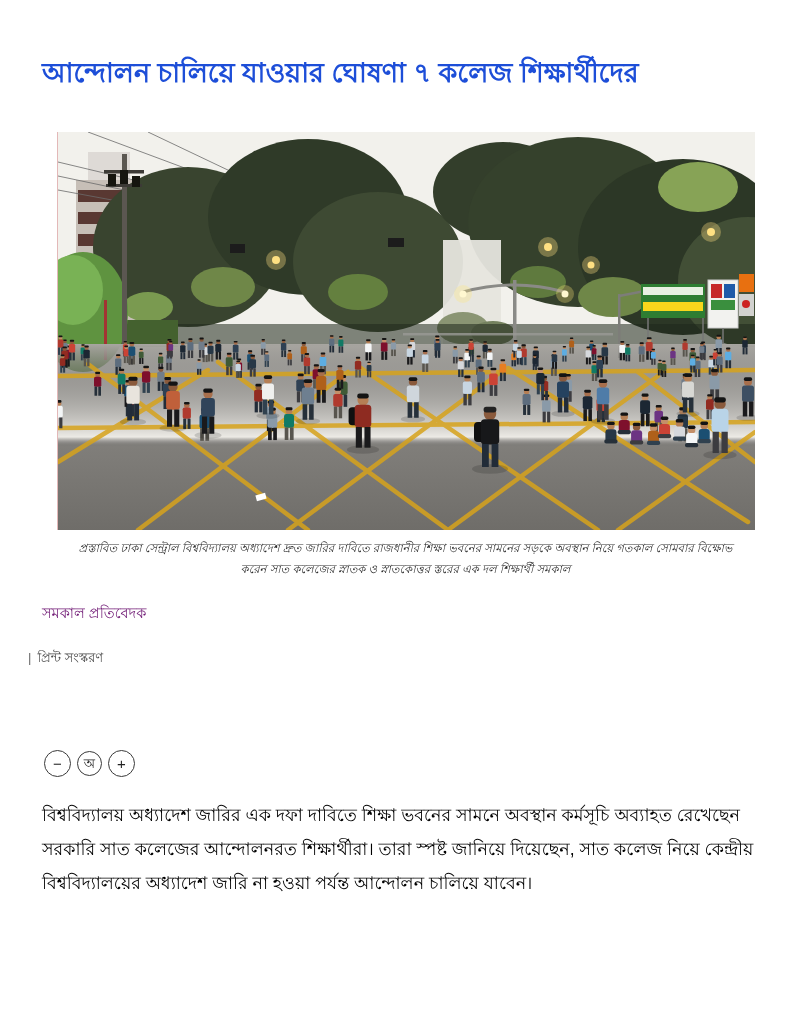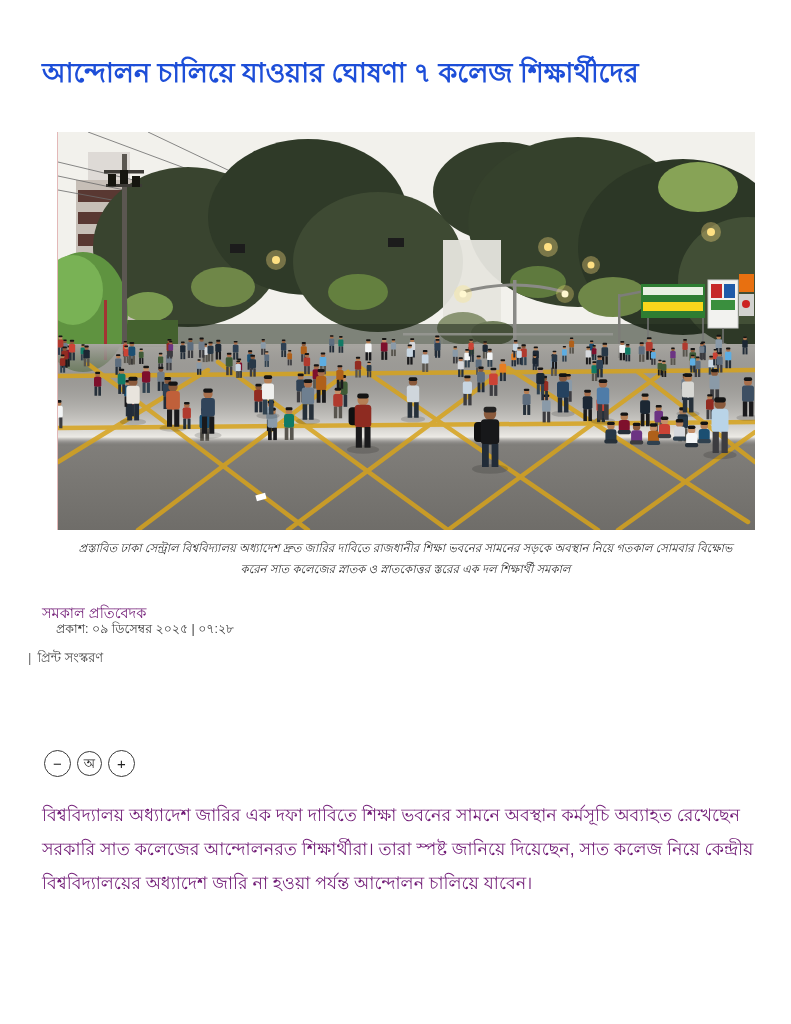--- a/index.html
+++ b/index.html
@@ -28,21 +28,21 @@
   .edition .bar{margin-right:6px;color:#6a6a6a;}
   .font-controls{position:absolute;left:44px;top:750px;display:flex;align-items:center;gap:6px;}
   .fc-btn{
     width:27px;height:27px;border:1.6px solid #3a3a3a;border-radius:50%;
     background:#ffffff;color:#222;font-size:15px;line-height:1;
     display:inline-flex;align-items:center;justify-content:center;
     padding:0;cursor:pointer;font-family:inherit;
   }
   .fc-btn.small{width:25px;height:25px;font-size:13px;}
   .body-text{position:absolute;left:42px;top:798px;width:712px;}
-  .body-text p{margin:0;font-size:17.5px;line-height:34px;color:#701a75;}
+  .body-text p{margin:0;font-size:17.5px;line-height:34px;color:#000000;}
 </style>
 </head>
 <body>
 
 <div class="page">
 
   <h1 class="headline">আন্দোলন চালিয়ে যাওয়ার ঘোষণা ৭ কলেজ শিক্ষার্থীদের</h1>
 
   <figure class="figure">
     <div class="photo">
@@ -1260,21 +1260,20 @@
               <rect x="-5.5" y="11" width="11" height="3.5" rx="1.5" fill="#30414f"></rect>
             </g>
           </g>
       </svg>
     </div>
     <figcaption class="caption">প্রস্তাবিত ঢাকা সেন্ট্রাল বিশ্ববিদ্যালয় অধ্যাদেশ দ্রুত জারির দাবিতে রাজধানীর শিক্ষা ভবনের সামনের সড়কে অবস্থান নিয়ে গতকাল সোমবার বিক্ষোভ করেন সাত কলেজের স্নাতক ও স্নাতকোত্তর স্তরের এক দল শিক্ষার্থী সমকাল</figcaption>
   </figure>
 
   <div class="byline">সমকাল প্রতিবেদক</div>
 
-  <div class="pubdate">প্রকাশ: ০৯ ডিসেম্বর ২০২৫ | ০৭:২৮</div>
 
   <div class="edition">
     <span class="bar">|</span><span>প্রিন্ট সংস্করণ</span>
   </div>
 
   <div class="font-controls">
     <button class="fc-btn">
         <span>−</span>
       </button>
     <button class="fc-btn small">

